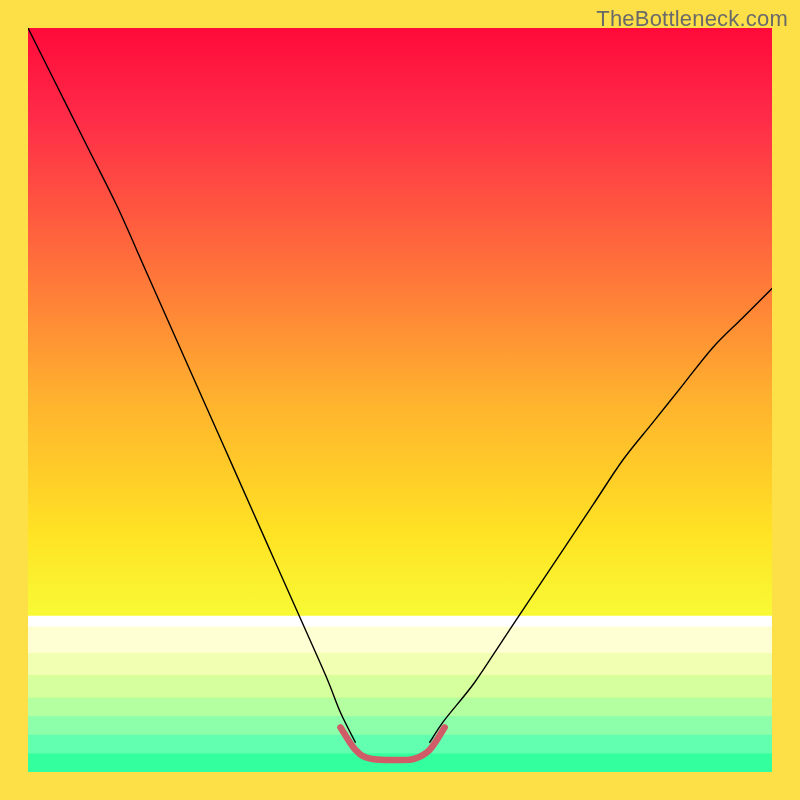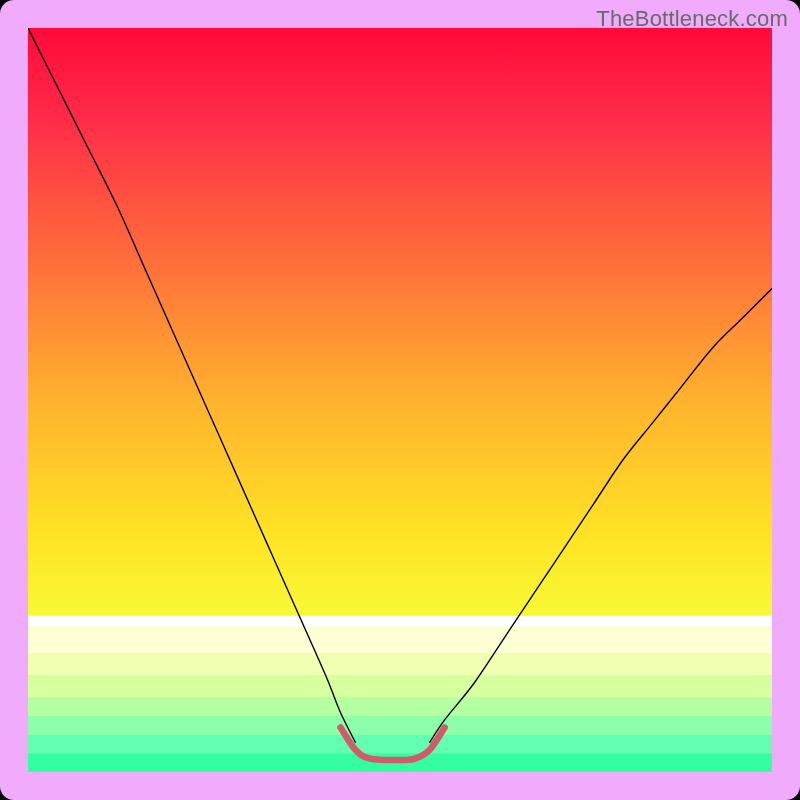--- a/index.html
+++ b/index.html
@@ -8,22 +8,21 @@
     width: 800px;
     height: 800px;
     overflow: hidden;
     background: #000;
     font-family: Arial, Helvetica, sans-serif;
   }
   .frame {
     position: relative;
     width: 800px;
     height: 800px;
-    background: #f0abfc;
-    border-radius: 14px;
+    background: #fde047;
   }
   .watermark {
     position: absolute;
     top: 6px;
     right: 12px;
     color: #6a6a6a;
     font-size: 22px;
     font-weight: 400;
     z-index: 10;
     letter-spacing: 0.2px;

